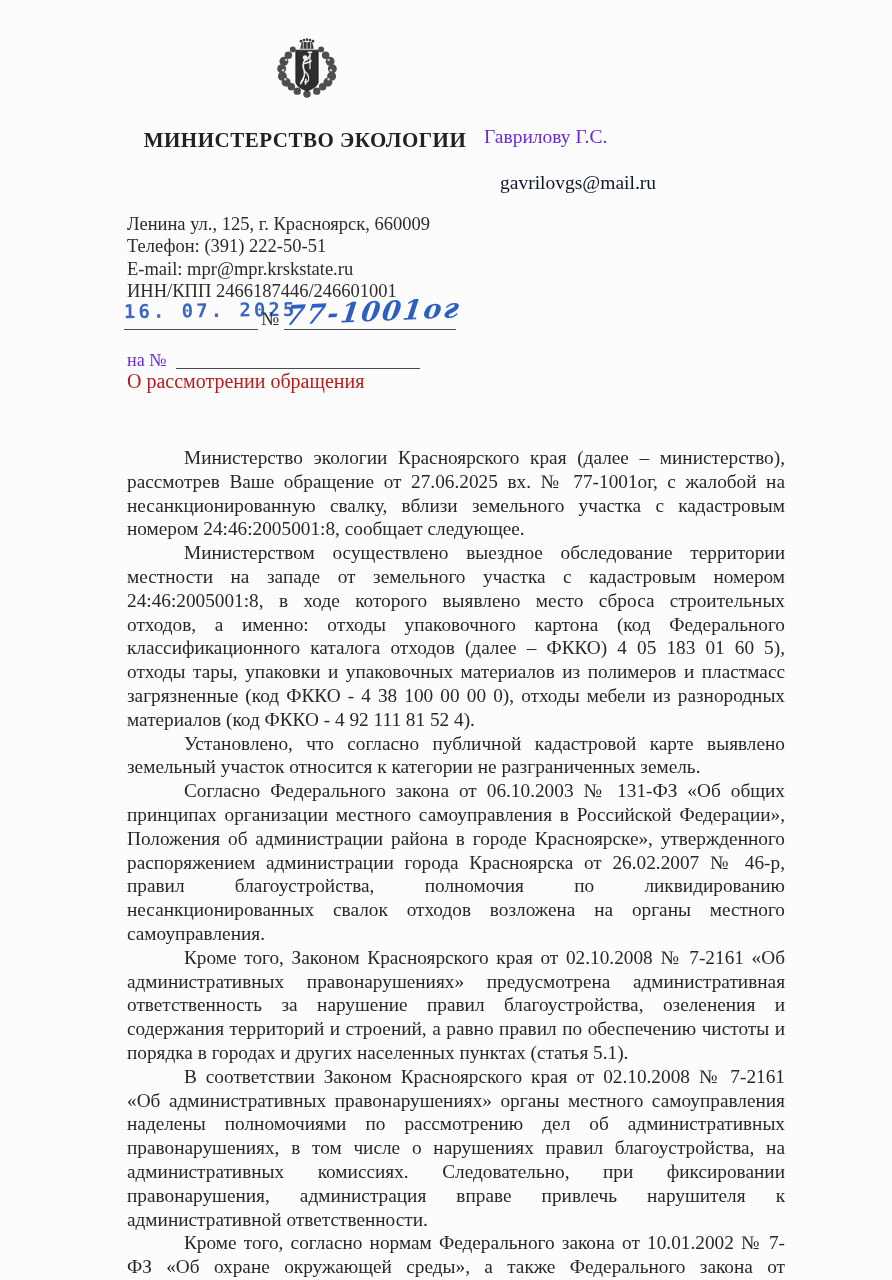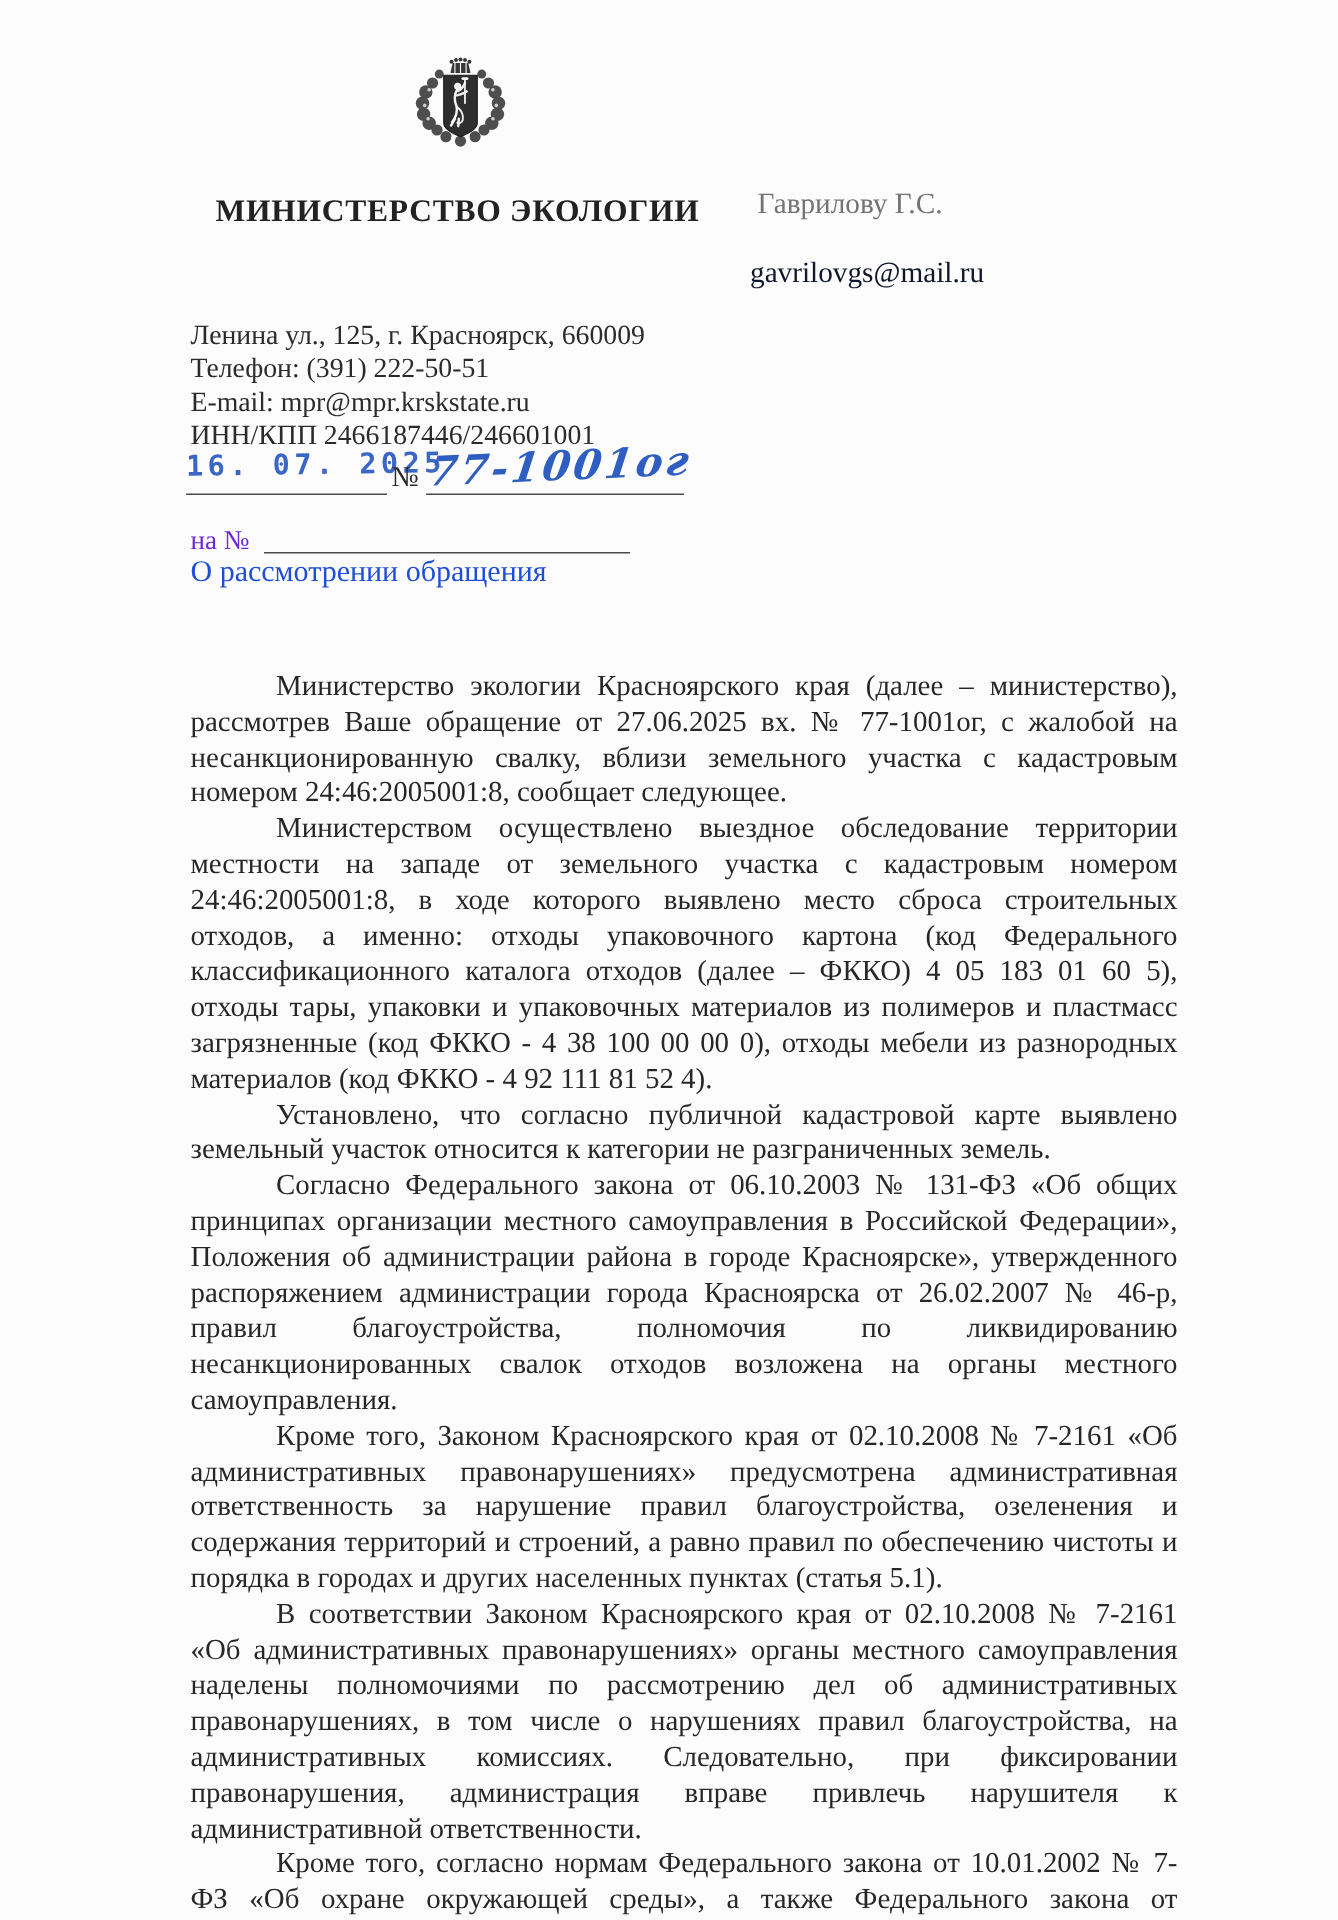--- a/index.html
+++ b/index.html
@@ -22,21 +22,21 @@
     text-align:center;font-weight:bold;color:#222;
   }
   .ministry .l1{font-size:21px;letter-spacing:0.5px;line-height:25px;}
   .ministry .l2{font-size:16.5px;letter-spacing:5px;line-height:22px;margin-top:2px;}
   .addr{
     position:absolute;left:127px;top:201px;width:400px;
     font-size:18.5px;line-height:22.4px;color:#2b2b2b;margin-top:12px;
   }
   .addr div{white-space:nowrap;}
   
-  .recipient-name{position:absolute;left:505px;top:126px;font-size:19.5px;color:#737373;}
+  .recipient-name{position:absolute;left:484px;top:126px;font-size:19.5px;color:#6d28d9;}
   .recipient-email{position:absolute;left:500px;top:172px;font-size:19.5px;color:#0f172a;}
   
   .stamp-date{
     position:absolute;left:124px;top:299px;
     font-family:"DejaVu Sans Mono","Liberation Mono",monospace;
     font-weight:bold;font-size:19px;letter-spacing:3px;
     color:#3a67c6;transform:rotate(-0.8deg);white-space:nowrap;
   }
   .uline{position:absolute;border-top:1.6px solid #4a4a4a;height:0;}
   .u-date{left:124px;top:329px;width:134px;}
@@ -45,21 +45,21 @@
   .hand-number{
     position:absolute;left:286px;top:296px;
     font-family:"DejaVu Serif","Liberation Serif",serif;
     font-style:italic;font-weight:bold;
     font-size:27px;color:#2f5ec2;
     transform:rotate(-2.5deg) skewX(-10deg);
     letter-spacing:2px;white-space:nowrap;
   }
   .refline{position:absolute;left:127px;top:350px;font-size:18px;color:#6d28d9;}
   .u-ref{left:176px;top:368px;width:244px;}
-  .subject{position:absolute;left:127px;top:370px;font-size:20px;color:#1d4ed8;}
+  .subject{position:absolute;left:127px;top:370px;font-size:20px;color:#b91c1c;}
   
   .bodytext{
     position:absolute;left:127px;top:446px;width:658px;
     font-size:19.3px;line-height:23.8px;
     text-align:justify;color:#272727;
   }
   .bodytext p{margin:0;text-indent:57px;}
 </style>
 </head>
 <body>

